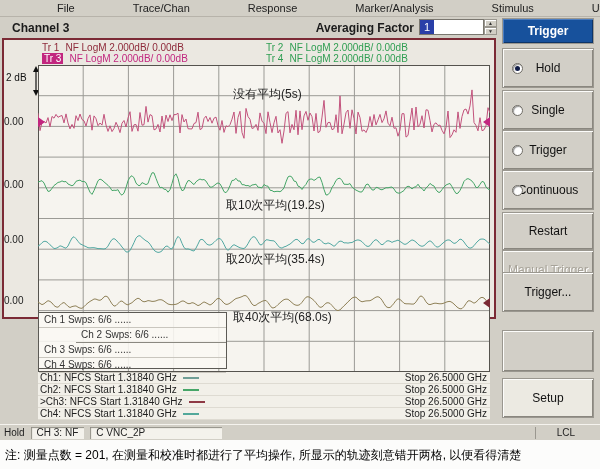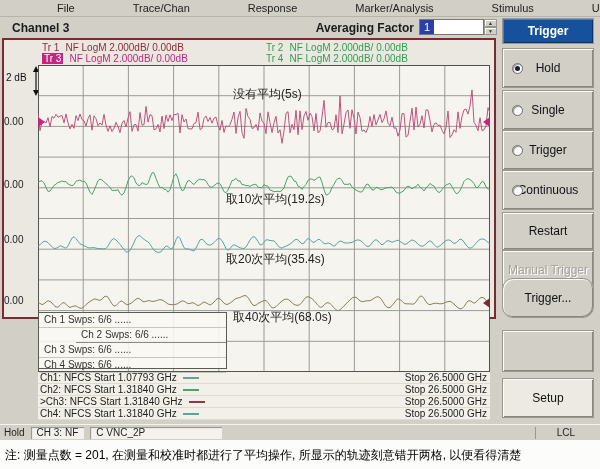--- a/index.html
+++ b/index.html
@@ -122,35 +122,35 @@
         <polyline points="0,48.2 2,65.6 4,57.4 6,56.4 8,58.0 10,52.6 12,61.9 14,51.4 16,53.2 18,49.4 20,52.3 22,51.2 24,50.5 26,57.9 28,48.9 30,58.0 32,63.9 34,59.4 36,63.3 38,50.7 40,55.6 42,49.0 44,54.5 46,55.8 48,61.0 50,53.7 52,49.9 54,65.2 56,50.9 58,53.7 60,60.7 62,58.0 64,60.1 66,49.3 68,60.0 70,66.4 72,60.8 74,66.6 76,63.5 78,57.3 80,61.6 82,67.6 84,58.2 86,55.5 88,62.0 90,53.1 92,46.7 94,66.4 96,59.8 98,59.5 100,66.2 102,47.5 104,60.2 106,59.7 108,41.4 110,57.1 112,49.6 114,50.7 116,64.9 118,63.9 120,59.4 122,67.0 124,51.0 126,63.6 128,50.1 130,56.5 132,49.8 134,55.6 136,49.6 138,49.6 140,48.1 142,68.0 144,49.6 146,57.0 148,54.0 150,63.7 152,63.9 154,63.9 156,58.5 158,57.6 160,47.2 162,64.6 164,63.4 166,53.6 168,51.1 170,56.5 172,52.5 174,58.2 176,53.2 178,52.1 180,60.5 182,65.2 184,55.5 186,67.4 188,60.8 190,61.7 192,59.7 194,54.2 196,47.0 198,68.4 200,52.5 202,46.3 204,67.5 206,73.3 208,43.4 210,51.6 212,54.3 214,63.5 216,62.7 218,59.4 220,65.4 222,47.9 224,56.1 226,58.3 228,68.6 230,46.8 232,57.6 234,67.6 236,57.8 238,51.3 240,68.0 242,64.7 244,78.3 246,66.0 248,48.3 250,46.6 252,67.8 254,59.4 256,64.8 258,45.3 260,69.8 262,45.9 264,64.7 266,50.9 268,46.4 270,55.3 272,48.0 274,51.7 276,66.0 278,48.4 280,67.7 282,66.3 284,52.1 286,35.4 288,62.3 290,57.5 292,57.4 294,64.7 296,63.7 298,49.7 300,67.6 302,30.9 304,68.8 306,59.1 308,47.7 310,45.0 312,63.3 314,44.8 316,53.3 318,69.0 320,47.1 322,52.6 324,66.3 326,64.9 328,67.5 330,62.8 332,51.5 334,61.6 336,49.5 338,59.9 340,54.9 342,49.4 344,57.6 346,53.8 348,45.9 350,58.2 352,60.8 354,52.2 356,63.3 358,62.8 360,71.2 362,64.9 364,48.7 366,48.7 368,72.1 370,70.4 372,56.4 374,43.1 376,65.0 378,42.0 380,62.0 382,59.2 384,50.7 386,63.0 388,44.8 390,45.2 392,55.6 394,66.9 396,59.3 398,57.8 400,60.5 402,60.1 404,65.3 406,68.8 408,62.5 410,46.0 412,72.6 414,69.9 416,64.8 418,67.3 420,46.9 422,63.4 424,51.5 426,44.9 428,44.0 430,49.1 432,40.9 434,24.9 436,57.5 438,60.5 440,65.8 442,52.7 444,65.7 446,64.8 448,60.7 450,42.7 452,47.9" fill="none" stroke="#c2527c" stroke-width="1"></polyline>
         <polyline points="0,117.1 2,116.3 4,115.7 6,118.0 8,122.5 10,126.4 12,126.0 14,123.3 16,120.5 18,119.1 20,117.4 22,117.0 24,115.9 26,116.8 28,116.5 30,119.0 32,119.9 34,120.8 36,119.5 38,116.3 40,115.6 42,115.1 44,116.5 46,116.4 48,117.7 50,122.7 52,127.2 54,129.4 56,125.6 58,120.7 60,115.7 62,114.1 64,115.0 66,116.9 68,118.6 70,120.3 72,122.4 74,125.6 76,125.2 78,125.4 80,124.7 82,128.5 84,130.2 86,128.0 88,122.6 90,115.8 92,112.1 94,110.7 96,112.9 98,118.0 100,120.3 102,120.6 104,117.6 106,118.6 108,119.6 110,118.6 112,112.5 114,107.8 116,107.9 118,113.4 120,118.5 122,122.7 124,122.3 126,124.2 128,124.5 130,127.2 132,124.7 134,118.4 136,111.3 138,108.8 140,113.5 142,121.3 144,125.7 146,124.8 148,119.4 150,115.6 152,115.8 154,118.0 156,119.6 158,116.8 160,115.2 162,114.0 164,114.9 166,114.5 168,116.1 170,119.4 172,122.1 174,122.1 176,120.7 178,119.0 180,117.9 182,118.9 184,122.3 186,126.7 188,127.7 190,125.1 192,120.5 194,115.5 196,115.2 198,113.3 200,116.0 202,116.0 204,119.7 206,119.7 208,120.7 210,120.5 212,121.5 214,120.0 216,119.7 218,119.2 220,122.2 222,122.4 224,122.9 226,119.5 228,120.9 230,121.2 232,125.2 234,125.6 236,126.8 238,126.4 240,126.3 242,126.7 244,125.4 246,122.8 248,116.9 250,111.9 252,111.0 254,112.2 256,116.1 258,116.5 260,121.1 262,121.9 264,124.5 266,121.5 268,119.4 270,115.4 272,114.1 274,114.0 276,115.4 278,114.2 280,112.4 282,112.1 284,117.4 286,124.5 288,130.0 290,129.7 292,127.3 294,122.5 296,119.5 298,115.4 300,113.6 302,113.2 304,115.5 306,119.2 308,119.3 310,119.4 312,118.6 314,121.9 316,123.9 318,125.1 320,126.1 322,127.0 324,126.9 326,123.8 328,119.7 330,119.0 332,122.0 334,124.9 336,125.0 338,122.3 340,122.7 342,124.3 344,124.8 346,123.8 348,122.7 350,122.8 352,122.3 354,122.0 356,124.0 358,127.1 360,128.1 362,128.1 364,126.8 366,125.5 368,122.4 370,121.2 372,121.9 374,124.0 376,122.2 378,121.8 380,119.2 382,122.3 384,123.4 386,126.0 388,122.9 390,121.2 392,118.4 394,120.1 396,121.0 398,124.7 400,127.1 402,127.3 404,124.6 406,122.0 408,120.0 410,119.1 412,118.5 414,121.7 416,125.3 418,128.5 420,128.2 422,125.4 424,121.4 426,116.4 428,114.4 430,113.6 432,114.6 434,116.1 436,118.7 438,122.5 440,122.4 442,119.4 444,116.4 446,117.2 448,122.0 450,124.1 452,124.7" fill="none" stroke="#46a668" stroke-width="1"></polyline>
         <polyline points="0,181.2 2,179.8 4,177.7 6,176.3 8,176.4 10,177.7 12,179.8 14,181.6 16,183.5 18,183.3 20,182.4 22,180.8 24,181.4 26,182.5 28,183.2 30,181.0 32,176.8 34,173.0 36,171.7 38,173.7 40,176.3 42,178.8 44,179.7 46,180.8 48,181.6 50,182.7 52,182.9 54,182.7 56,182.7 58,183.1 60,183.6 62,183.6 64,183.8 66,184.0 68,183.4 70,181.1 72,177.4 74,174.5 76,173.6 78,174.9 80,177.2 82,179.3 84,182.0 86,184.4 88,186.9 90,187.0 92,185.6 94,181.8 96,177.6 98,173.1 100,171.0 102,170.7 104,172.6 106,174.3 108,175.8 110,176.9 112,179.2 114,182.3 116,185.2 118,186.7 120,187.4 122,187.1 124,185.9 126,183.0 128,181.1 130,181.3 132,183.6 134,183.9 136,180.3 138,174.7 140,171.4 142,173.4 144,178.3 146,182.6 148,184.1 150,183.9 152,184.5 154,185.5 156,186.0 158,183.1 160,179.1 162,174.9 164,174.3 166,175.6 168,178.4 170,179.8 172,180.1 174,179.2 176,177.4 178,175.4 180,173.7 182,173.6 184,175.5 186,179.4 188,183.6 190,185.3 192,183.7 194,181.0 196,179.7 198,180.7 200,181.8 202,182.8 204,183.3 206,183.5 208,181.9 210,178.7 212,175.0 214,172.4 216,171.6 218,173.2 220,176.6 222,179.8 224,179.7 226,177.2 228,174.8 230,174.9 232,175.5 234,175.7 236,175.9 238,177.8 240,180.8 242,182.6 244,183.1 246,181.9 248,181.3 250,180.1 252,179.1 254,177.4 256,175.5 258,174.3 260,174.8 262,177.1 264,178.8 266,178.2 268,175.2 270,173.6 272,174.3 274,176.8 276,177.4 278,176.1 280,174.5 282,174.6 284,176.7 286,178.4 288,178.9 290,177.9 292,178.6 294,179.9 296,181.3 298,179.8 300,177.3 302,176.1 304,176.4 306,177.9 308,177.8 310,178.1 312,177.7 314,177.5 316,176.4 318,175.3 320,174.9 322,175.4 324,176.7 326,178.8 328,180.8 330,181.5 332,180.7 334,178.0 336,175.7 338,174.6 340,176.0 342,178.5 344,179.8 346,178.7 348,176.4 350,175.7 352,176.2 354,177.4 356,176.4 358,175.9 360,175.1 362,176.4 364,177.7 366,179.2 368,179.2 370,177.8 372,176.1 374,174.9 376,175.6 378,177.0 380,179.2 382,180.7 384,181.3 386,180.7 388,178.8 390,176.9 392,175.8 394,177.1 396,179.6 398,181.7 400,182.1 402,180.8 404,178.9 406,177.2 408,175.5 410,174.9 412,175.2 414,177.0 416,178.4 418,177.9 420,175.9 422,174.1 424,174.7 426,177.0 428,179.9 430,182.2 432,183.2 434,182.5 436,180.7 438,178.1 440,176.0 442,174.3 444,174.0 446,174.2 448,175.6 450,177.5 452,179.1" fill="none" stroke="#52a8a2" stroke-width="1"></polyline>
         <polyline points="0,236.9 2,238.4 4,239.6 6,238.8 8,237.1 10,235.7 12,236.4 14,238.0 16,240.5 18,241.9 20,242.2 22,240.3 24,238.3 26,237.5 28,239.2 30,241.3 32,242.5 34,241.6 36,241.1 38,240.9 40,242.2 42,243.1 44,243.3 46,241.7 48,239.6 50,237.9 52,236.4 54,235.3 56,234.0 58,234.1 60,235.0 62,235.3 64,234.2 66,231.8 68,231.1 70,232.2 72,235.7 74,238.9 76,241.1 78,240.6 80,238.6 82,236.4 84,236.0 86,237.7 88,239.2 90,239.9 92,238.7 94,237.7 96,235.8 98,234.2 100,233.2 102,234.1 104,236.0 106,236.8 108,236.4 110,235.6 112,235.9 114,236.4 116,236.3 118,235.9 120,235.0 122,234.7 124,234.9 126,236.1 128,237.6 130,239.0 132,239.5 134,239.7 136,239.5 138,239.3 140,238.5 142,237.1 144,236.0 146,236.1 148,237.5 150,238.6 152,238.6 154,237.7 156,238.1 158,239.4 160,240.6 162,239.8 164,238.2 166,236.9 168,237.8 170,238.9 172,240.0 174,238.9 176,237.1 178,234.6 180,233.4 182,233.8 184,235.9 186,238.2 188,239.4 190,239.2 192,238.1 194,236.6 196,234.9 198,233.5 200,233.0 202,232.4 204,231.6 206,230.6 208,230.7 210,232.5 212,235.8 214,239.1 216,240.6 218,240.2 220,238.5 222,237.5 224,236.3 226,235.7 228,235.4 230,237.6 232,240.4 234,242.9 236,242.8 238,241.6 240,239.6 242,237.8 244,236.0 246,234.6 248,234.1 250,234.3 252,235.9 254,237.7 256,239.4 258,240.2 260,240.3 262,239.5 264,237.3 266,234.6 268,232.2 270,231.7 272,232.4 274,233.8 276,235.5 278,237.8 280,240.5 282,242.3 284,242.0 286,240.2 288,238.1 290,237.7 292,238.4 294,240.5 296,242.8 298,244.9 300,245.6 302,244.8 304,242.9 306,240.8 308,239.0 310,236.8 312,235.0 314,233.0 316,232.2 318,232.2 320,234.1 322,235.8 324,236.8 326,236.3 328,235.9 330,235.8 332,235.7 334,234.7 336,233.3 338,232.1 340,231.7 342,232.7 344,235.2 346,238.5 348,241.5 350,242.6 352,242.5 354,240.7 356,238.2 358,235.4 360,233.8 362,234.5 364,236.2 366,238.3 368,238.8 370,238.8 372,238.9 374,239.1 376,239.0 378,236.9 380,233.9 382,231.2 384,231.2 386,233.5 388,236.8 390,239.1 392,239.6 394,239.0 396,238.3 398,238.2 400,238.6 402,238.8 404,238.7 406,238.1 408,237.2 410,236.6 412,236.4 414,237.4 416,239.0 418,241.1 420,242.8 422,243.8 424,243.6 426,241.5 428,238.6 430,235.9 432,235.8 434,236.9 436,238.2 438,237.1 440,235.2 442,233.1 444,232.3 446,233.0 448,235.3 450,239.0 452,241.8" fill="none" stroke="#8f8158" stroke-width="1"></polyline>
         <polygon points="0,52 0,62 7,57" fill="#c2267f"></polygon>
         <polygon points="452,52 452,62 445,57" fill="#c2267f"></polygon>
         <polygon points="452,233 452,243 445,238" fill="#7b2a35"></polygon>
       </svg>
     <div id="annos">
         <span class="anno" style="left: 195px; top: 21px;">没有平均(5s)</span>
-        <span class="anno" style="left: 188px; top: 126px;">取10次平均(19.2s)</span>
+        <span class="anno" style="left: 188px; top: 132px;">取10次平均(19.2s)</span>
         <span class="anno" style="left: 188px; top: 186px;">取20次平均(35.4s)</span>
         <span class="anno" style="left: 195px; top: 244px;">取40次平均(68.0s)</span>
       </div>
     <div class="sweep-box" id="sweep-box">
         <div class="sweep-row">Ch 1  Swps: 6/6 ......</div>
         <div class="sweep-row div">Ch 2  Swps: 6/6 ......</div>
         <div class="sweep-row">Ch 3  Swps: 6/6 ......</div>
         <div class="sweep-row">Ch 4  Swps: 6/6 ......</div>
       </div>
   </div>
 
   <div class="stim" id="stim">
       <div class="stim-row">
-        <span>Ch1: NFCS Start  1.07793 GHz</span>
+        <span>Ch1: NFCS Start  1.31840 GHz</span>
         <span class="stim-dash" style="background: rgb(111, 158, 150);"></span>
         <span class="stim-stop">Stop  26.5000 GHz</span>
       </div>
       <div class="stim-row">
         <span>Ch2: NFCS Start  1.31840 GHz</span>
         <span class="stim-dash" style="background: rgb(70, 166, 104);"></span>
         <span class="stim-stop">Stop  26.5000 GHz</span>
       </div>
       <div class="stim-row">
         <span>&gt;Ch3: NFCS Start  1.31840 GHz</span>
@@ -178,21 +178,21 @@
     <div class="sidebtn" style="top: 130px; height: 40px;">
       <span class="radio"></span>
       <span>Trigger</span>
     </div>
     <div class="sidebtn" style="top: 170px; height: 40px;">
       <span class="radio"></span>
       <span>Continuous</span>
     </div>
     <div class="sidebtn" style="top: 212px; height: 38px; line-height: 14px;">Restart</div>
     <div class="sidebtn disabled" style="top: 250px; height: 40px; line-height: 14px;">Manual Trigger</div>
-    <div class="sidebtn" style="top: 278px; height: 40px; line-height: 14px; border-radius: 11px;">Trigger...</div>
+    <div class="sidebtn" style="top: 272px; height: 40px; line-height: 14px;">Trigger...</div>
     <div class="sidebtn" style="top: 330px; height: 42px; line-height: 14px;"></div>
     <div class="sidebtn light" style="top: 378px; height: 40px; line-height: 14px;">Setup</div>
   </div>
 
 <div class="statusbar">
   <span>Hold</span>
   <span class="sb-sunken">
     <span>CH 3:</span>
     <span>NF</span>
   </span>

